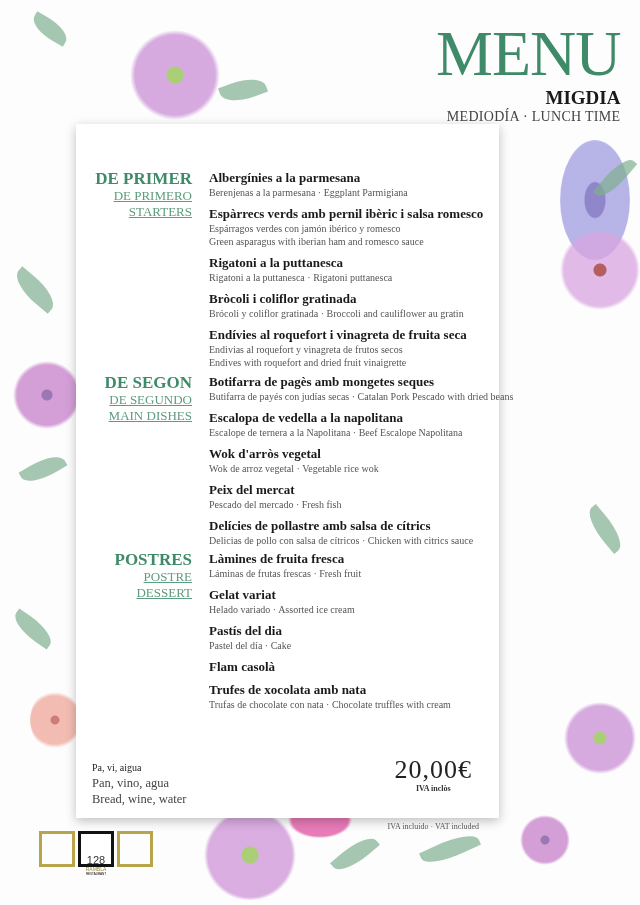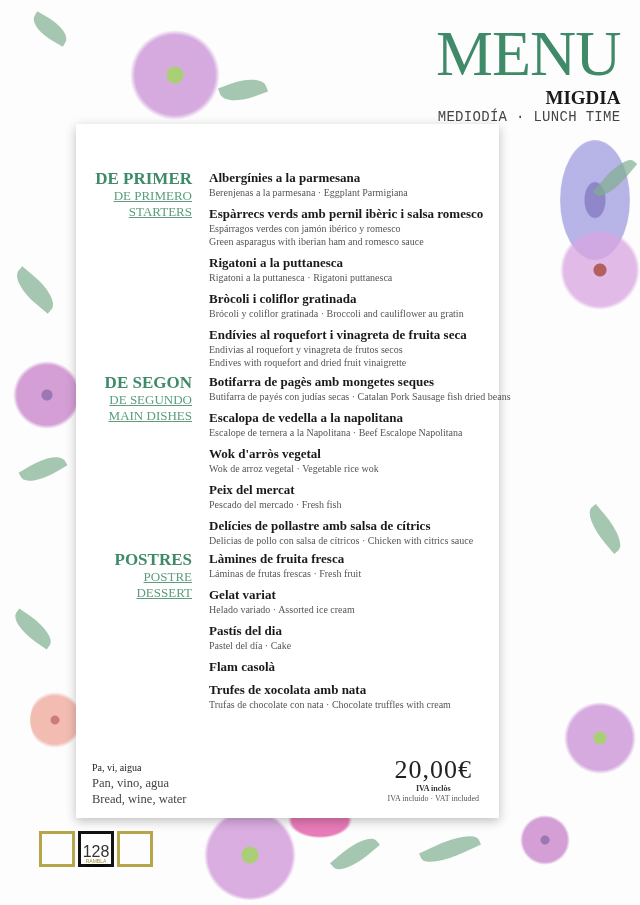--- a/index.html
+++ b/index.html
@@ -2,41 +2,41 @@
 <html><head>
 <meta charset="utf-8">
 <style>
   html,body{margin:0;padding:0;}
   body{width:640px;height:905px;position:relative;overflow:hidden;background:#fdfdfd;font-family:"DejaVu Serif",serif;}
   .deco{position:absolute;border-radius:50%;opacity:.75;}
   .leaf{position:absolute;border-radius:0 70% 0 70%;background:#7fae8e;opacity:.7;}
   .title{position:absolute;left:436px;top:22px;text-align:right;}
   .title .menu{font-family:"Liberation Serif",serif;font-size:64px;line-height:64px;color:#3f8a68;letter-spacing:-1px;}
   .title .migdia{font-family:"Liberation Serif",serif;font-weight:bold;font-size:19px;color:#1a1a1a;margin-top:1px;}
-  .title .sub{font-family:Liberation Mono, monospace;font-size:14px;color:#444;letter-spacing:.3px;}
+  .title .sub{font-family:Liberation Serif, serif;font-size:14px;color:#444;letter-spacing:.3px;}
   .card{position:absolute;left:76px;top:124px;width:423px;height:694px;background:#fff;box-shadow:0 3px 10px rgba(0,0,0,.25);}
   .section{position:absolute;left:0;width:487px;}
   .sec-head{position:absolute;left:0;width:116px;text-align:right;font-family:"Liberation Serif",serif;}
   .sec-head .h1{font-weight:bold;font-size:17px;color:#3f8a68;line-height:18px;}
   .sec-head .h2{font-size:13px;color:#5d9c7e;line-height:16px;text-decoration:underline;}
   .items{position:absolute;left:133px;width:350px;}
   .item{margin-bottom:7px;}
   .item .name{font-family:"Liberation Serif",serif;font-weight:bold;font-size:13px;color:#1a1a1a;line-height:16px;}
   .item .desc{font-family:"Liberation Serif",serif;font-size:10px;color:#555;line-height:13px;}
   .footer-left{position:absolute;left:16px;top:636px;font-family:"Liberation Serif",serif;}
   .footer-left .b{font-weight:normal;font-size:10px;color:#1a1a1a;line-height:15px;}
   .footer-left .l{font-size:12.5px;color:#444;line-height:16px;}
   .price{position:absolute;right:20px;top:632px;text-align:center;font-family:"Liberation Serif",serif;}
   .price .amt{font-size:26px;color:#222;line-height:28px;letter-spacing:1px;}
   .price .iva1{font-weight:bold;font-size:8px;color:#333;line-height:10px;}
-  .price .iva2{font-size:8px;color:#555;line-height:10px;}
+  .price .iva2{font-size:8px;color:#555;line-height:10px;margin-top:28px;}
   .logos{position:absolute;left:39px;top:831px;display:flex;gap:3px;}
   .logo-box{width:30px;height:30px;border:3px solid #b8a44a;}
   .logo-main{width:30px;height:30px;border:3px solid #111;background:#fff;text-align:center;font-family:"Liberation Sans",sans-serif;}
-  .logo-main .n{font-size:16px;line-height:12px;color:#333;padding-top:12px;}
+  .logo-main .n{font-size:11px;line-height:12px;color:#333;padding-top:20px;}
   .logo-main .r{font-size:5px;line-height:6px;color:#9a8a30;}
   .logo-main .s{font-size:3px;line-height:4px;color:#000;}
 </style>
 </head>
 <body>
 
 <div>
   <div class="deco" style="left:130px;top:30px;width:90px;height:90px;background:radial-gradient(circle,#8fbf4a 0 8px,#c98fd6 9px 40px,transparent 45px);"></div>
   <div class="leaf" style="left:30px;top:20px;width:40px;height:18px;transform:rotate(30deg);"></div>
   <div class="leaf" style="left:220px;top:80px;width:46px;height:20px;transform:rotate(-20deg);"></div>
@@ -99,21 +99,21 @@
 
   <div class="section" style="top:250px;">
     <div class="sec-head">
       <div class="h1">DE SEGON</div>
       <div class="h2">DE SEGUNDO</div>
       <div class="h2">MAIN DISHES</div>
     </div>
     <div class="items">
       <div class="item">
         <div class="name">Botifarra de pagès amb mongetes seques</div>
-        <div class="desc">Butifarra de payés con judías secas · Catalan Pork Sausage fish dried beans</div>
+        <div class="desc">Butifarra de payés con judías secas · Catalan Pork Pescado with dried beans</div>
       </div>
       <div class="item">
         <div class="name">Escalopa de vedella a la napolitana</div>
         <div class="desc">Escalope de ternera a la Napolitana · Beef Escalope Napolitana</div>
       </div>
       <div class="item">
         <div class="name">Wok d'arròs vegetal</div>
         <div class="desc">Wok de arroz vegetal · Vegetable rice wok</div>
       </div>
       <div class="item">

